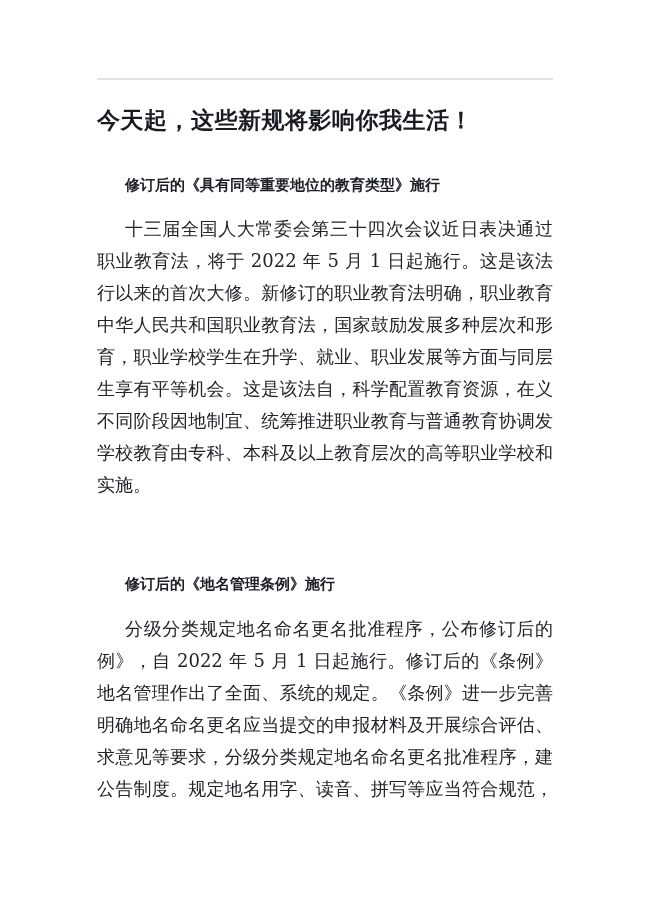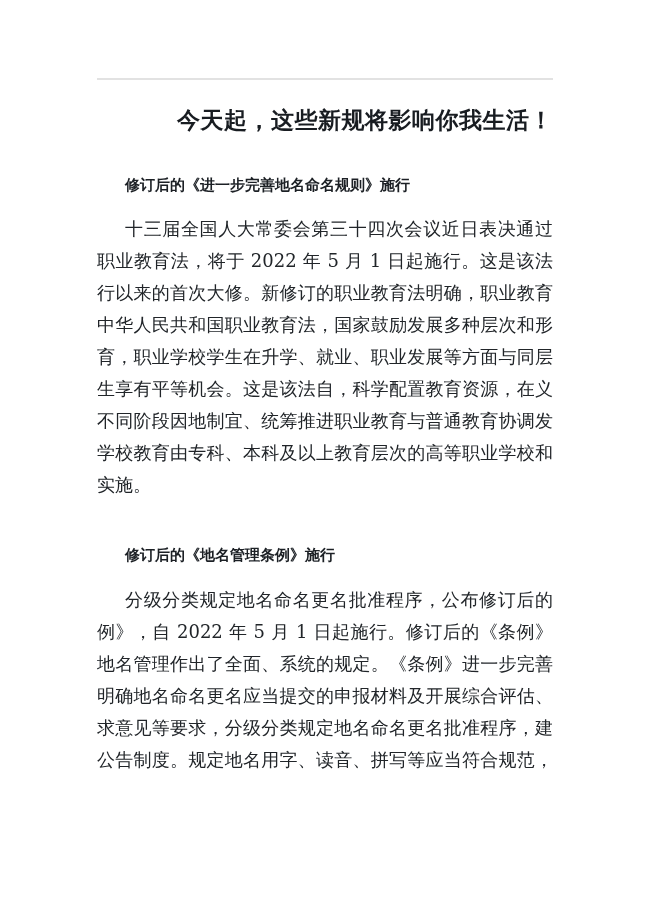--- a/index.html
+++ b/index.html
@@ -23,36 +23,36 @@
   .divider {
     margin-top: 78px;
     height: 0;
     border-top: 2px solid #e2e2e2;
   }
   .doc-title {
     margin-top: 22px;
     font-size: 23px;
     font-weight: bold;
     line-height: 36px;
-    text-align: right;
+    text-align: left;
     letter-spacing: 0.5px;
     color: #181c21;
     white-space: nowrap;
   }
   .heading {
     font-size: 15px;
     font-weight: bold;
     line-height: 32px;
     height: 32px;
     padding-left: 28px;
     color: #1c2025;
     overflow: hidden;
   }
   .heading-1 { margin-top: 31px; }
-  .heading-2 { margin-top: 38px; }
+  .heading-2 { margin-top: 67px; }
   .para {
     font-size: 18px;
   }
   .para-1 { margin-top: 6px; }
   .para-2 { margin-top: 3px; }
   .line {
     line-height: 32px;
     height: 32px;
     text-align: justify;
     text-align-last: justify;
@@ -68,21 +68,21 @@
 </head>
 <body>
 
 <div class="page">
   <div class="content">
 
     <div class="divider"></div>
 
     <h1 class="doc-title">今天起，这些新规将影响你我生活！</h1>
 
-    <h2 class="heading heading-1">修订后的《进一步完善地名命名规则》施行</h2>
+    <h2 class="heading heading-1">修订后的《具有同等重要地位的教育类型》施行</h2>
 
     <div class="para para-1">
       <div class="line first">十三届全国人大常委会第三十四次会议近日表决通过了新修订的</div>
       <div class="line">职业教育法，将于 2022 年 5 月 1 日起施行。这是该法自 1996 年颁布施</div>
       <div class="line">行以来的首次大修。新修订的职业教育法明确，职业教育是与普通教育</div>
       <div class="line">中华人民共和国职业教育法，国家鼓励发展多种层次和形式的职业教</div>
       <div class="line">育，职业学校学生在升学、就业、职业发展等方面与同层次普通学校学</div>
       <div class="line">生享有平等机会。这是该法自，科学配置教育资源，在义务教育后的</div>
       <div class="line">不同阶段因地制宜、统筹推进职业教育与普通教育协调发展。高等职业</div>
       <div class="line">学校教育由专科、本科及以上教育层次的高等职业学校和普通高等学校</div>

